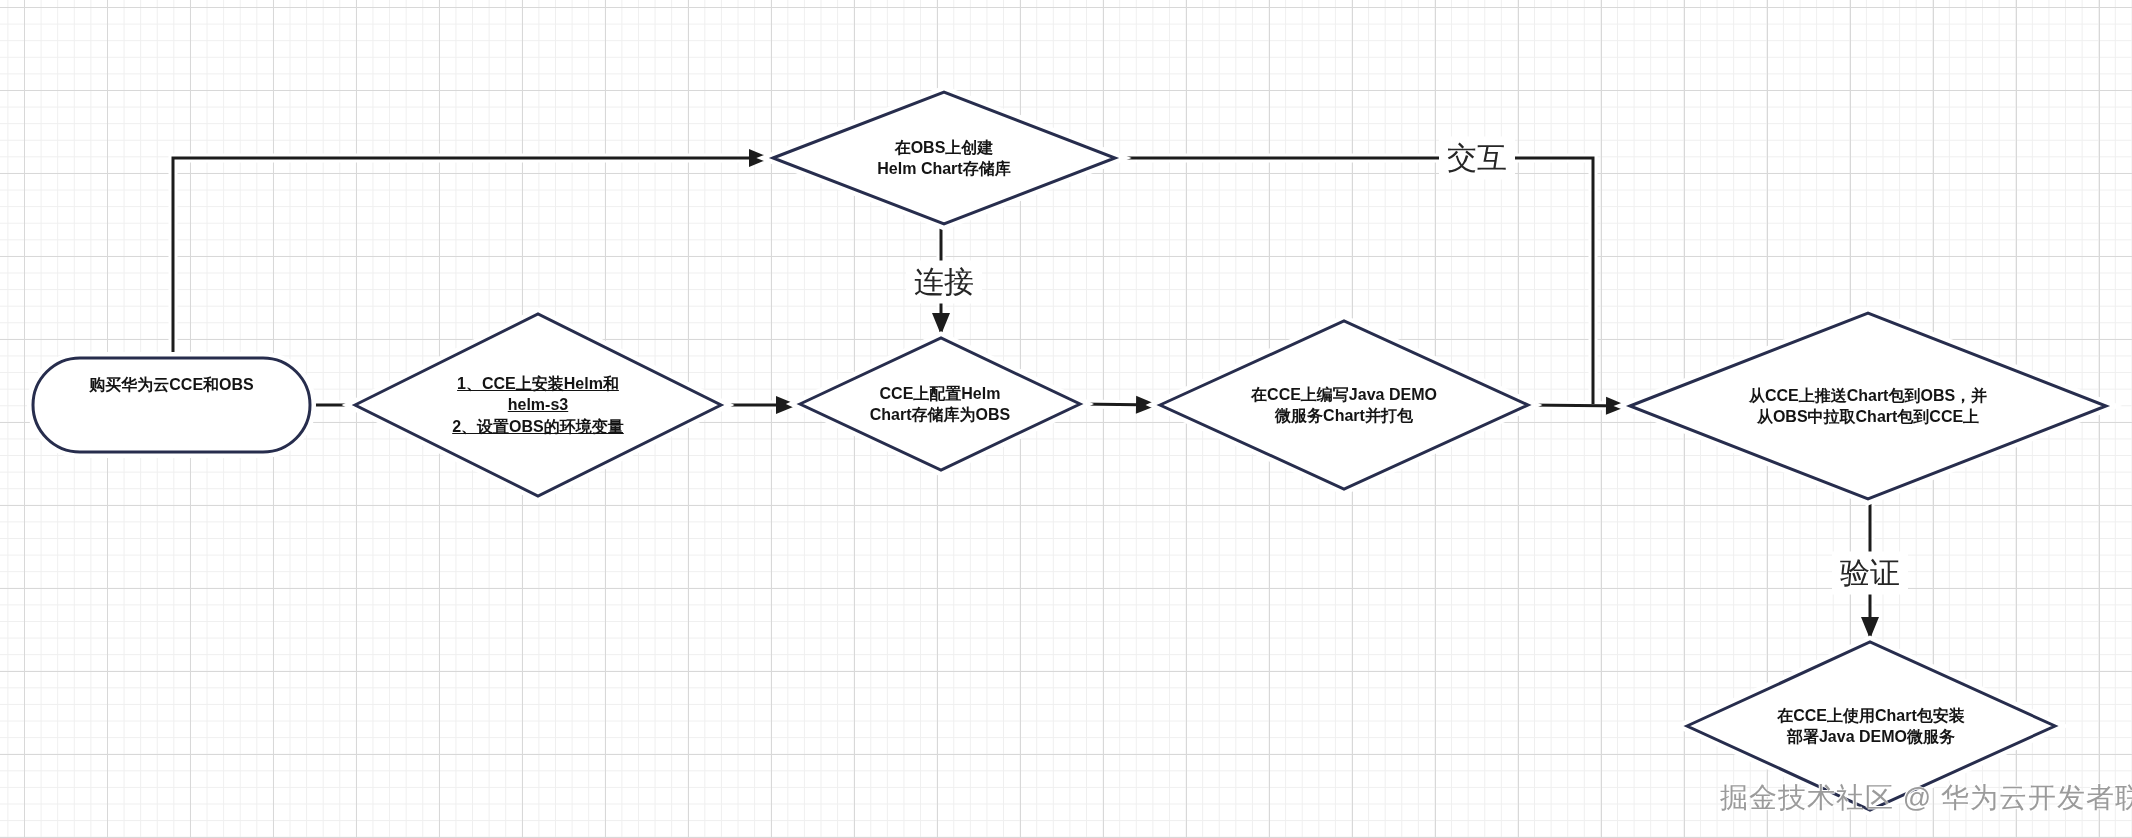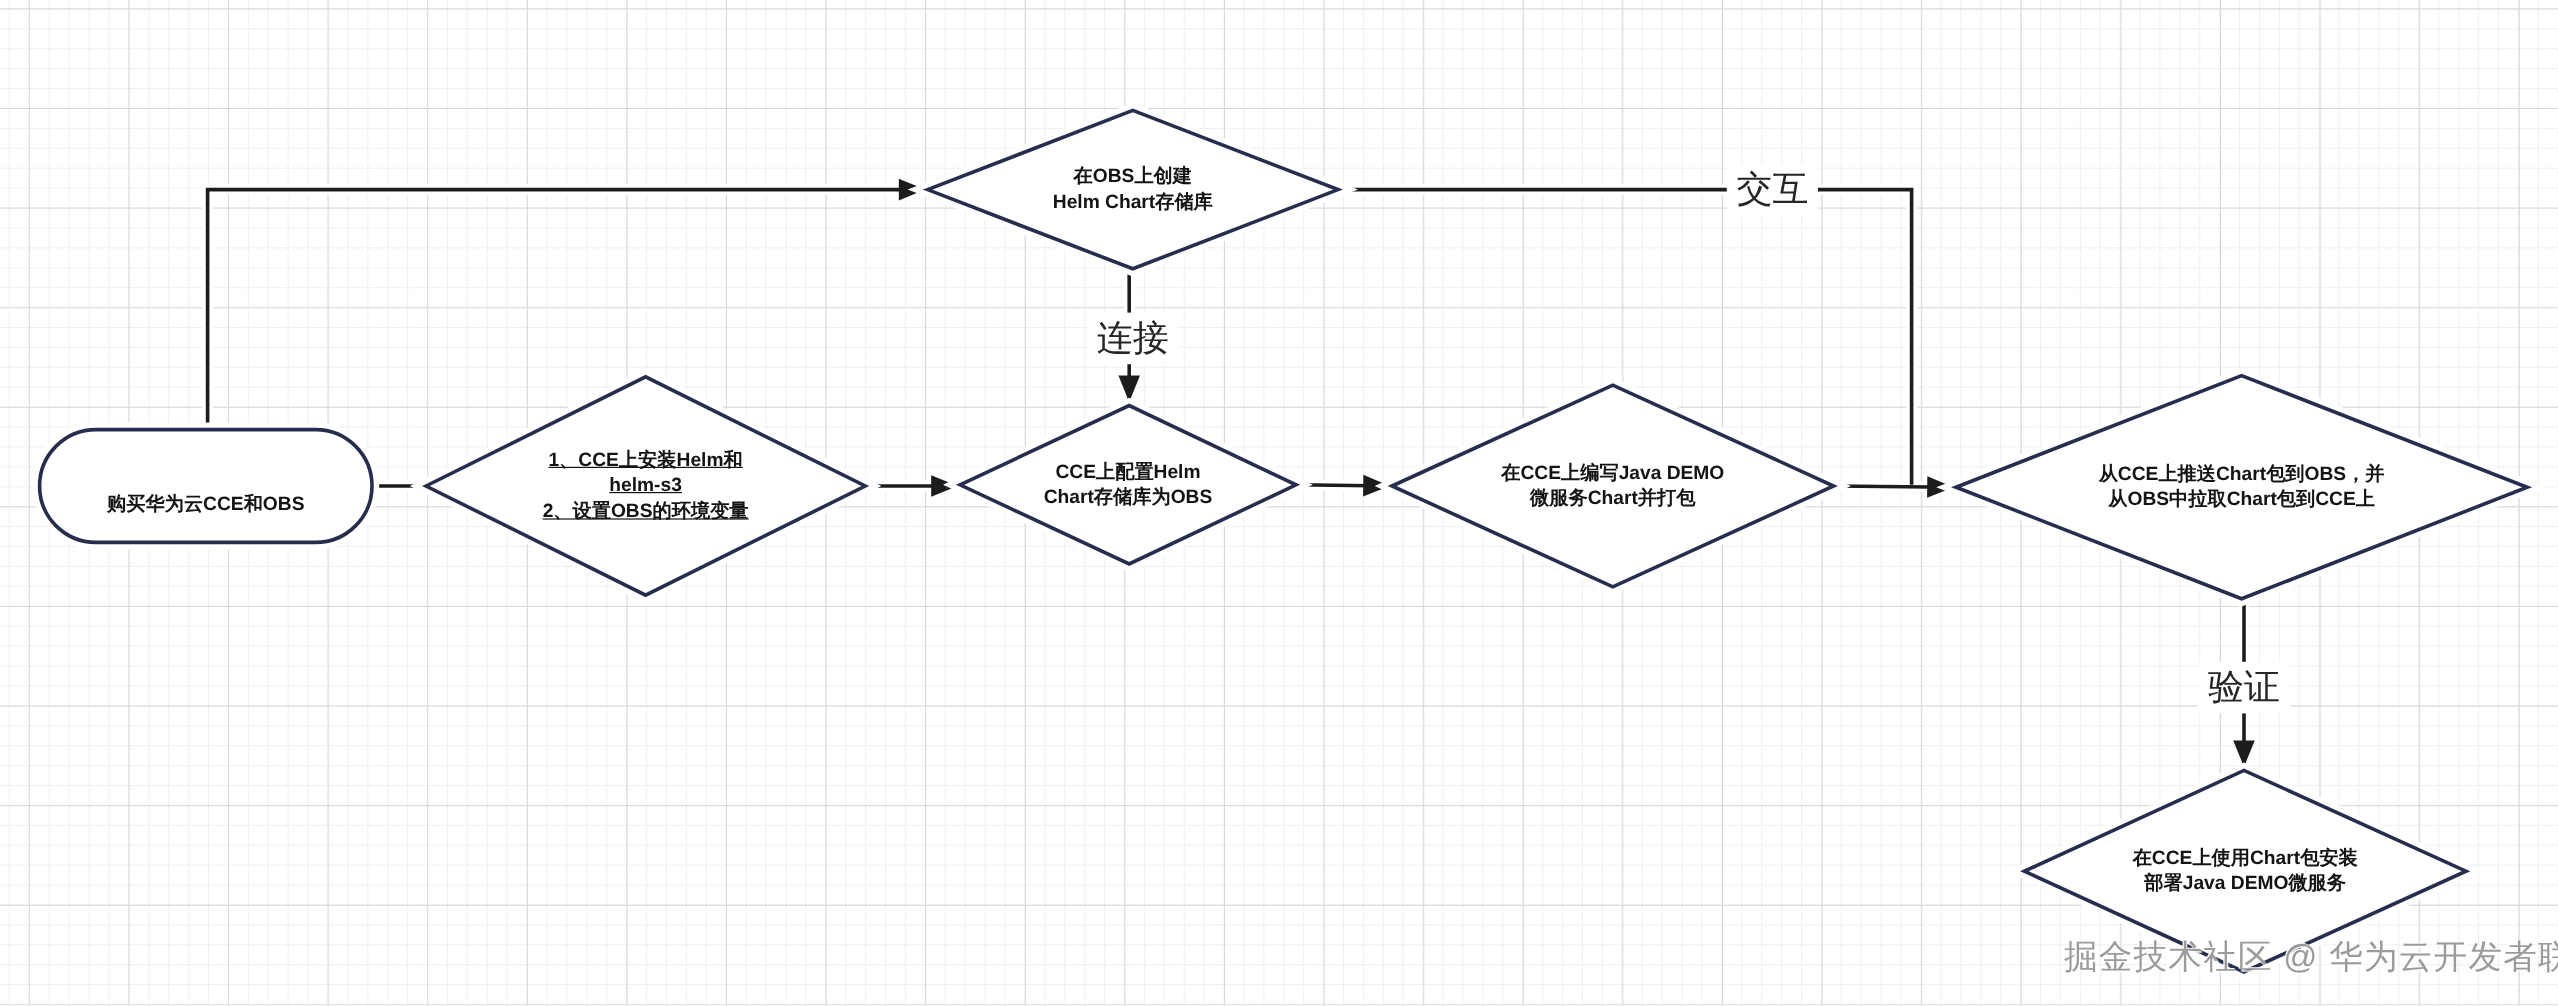--- a/index.html
+++ b/index.html
@@ -93,21 +93,21 @@
 
     <rect class="shape" x="33" y="358" width="277" height="94" rx="47" ry="47"></rect>
     <polygon class="shape" points="355,405 538,314 721,405 538,496"></polygon>
     <polygon class="shape" points="773,158 944,92 1115,158 944,224"></polygon>
     <polygon class="shape" points="800,404 941,338 1080,404 941,470"></polygon>
     <polygon class="shape" points="1160,405 1344,321 1528,405 1344,489"></polygon>
     <polygon class="shape" points="1630,406 1868,313 2106,406 1868,499"></polygon>
     <polygon class="shape" points="1687,726 1870,642 2055,726 1870,810"></polygon>
   </svg>
 
-  <div class="node-label" style="left:33px; top:374px; width:277px; height:94px;">购买华为云CCE和OBS</div>
+  <div class="node-label" style="left:33px; top:338px; width:277px; height:94px;">购买华为云CCE和OBS</div>
 
   <div class="node-label" style="left:355px; top:314px; width:366px; height:182px;text-decoration:underline;">1、CCE上安装Helm和
 helm-s3
 2、设置OBS的环境变量</div>
 
   <div class="node-label" style="left:773px; top:92px; width:342px; height:132px;">在OBS上创建
 Helm Chart存储库</div>
 
   <div class="node-label" style="left:800px; top:338px; width:280px; height:132px;">CCE上配置Helm
 Chart存储库为OBS</div>

